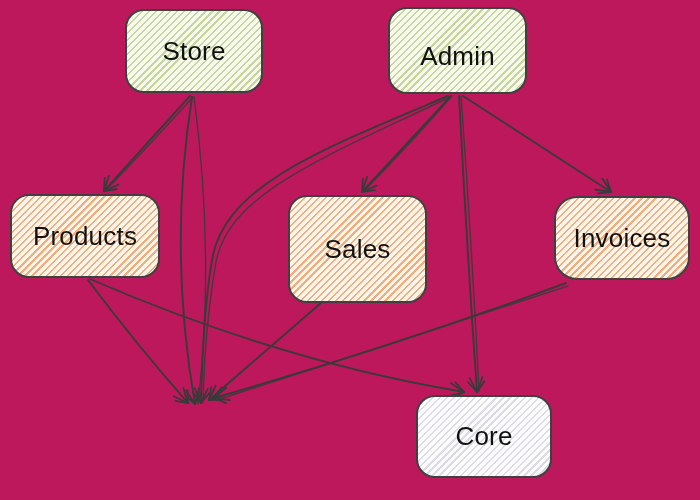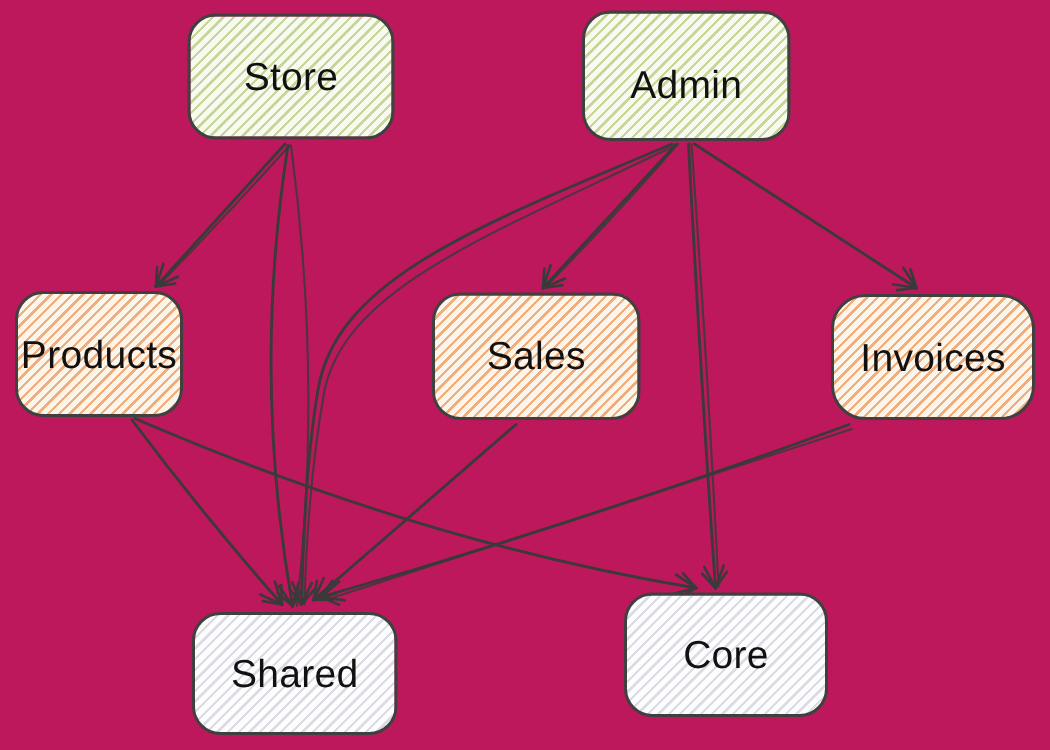--- a/index.html
+++ b/index.html
@@ -135,28 +135,25 @@
         <path d="M 214.0,398.0 L 226.0,403.1" class="arrow-barb" stroke="#3a3a3a"></path>
       </g>
     </svg>
 
 <div class="node" style="left: 125px; top: 9px; width: 138px; height: 84px; border-color: rgb(64, 64, 64); background: repeating-linear-gradient(135deg, rgb(197, 215, 155) 0px, rgb(197, 215, 155) 1.6px, rgb(248, 250, 239) 1.6px, rgb(248, 250, 239) 5px);">
       <span class="label" style="color: rgb(17, 17, 17);">Store</span>
     </div>
     <div class="node" style="left: 388px; top: 7px; width: 139px; height: 87px; border-color: rgb(64, 64, 64); background: repeating-linear-gradient(135deg, rgb(197, 215, 155) 0px, rgb(197, 215, 155) 1.6px, rgb(248, 250, 239) 1.6px, rgb(248, 250, 239) 5px);">
       <span class="label" style="color: rgb(17, 17, 17); margin-top: 12px;">Admin</span>
     </div>
-    <div class="node" style="left: 10px; top: 194px; width: 112px; height: 84px; border-color: rgb(64, 64, 64); background: repeating-linear-gradient(135deg, rgb(240, 173, 125) 0px, rgb(240, 173, 125) 1.6px, rgb(253, 244, 234) 1.6px, rgb(253, 244, 234) 5px);">
+    <div class="node" style="left: 10px; top: 194px; width: 150px; height: 84px; border-color: rgb(64, 64, 64); background: repeating-linear-gradient(135deg, rgb(240, 173, 125) 0px, rgb(240, 173, 125) 1.6px, rgb(253, 244, 234) 1.6px, rgb(253, 244, 234) 5px);">
       <span class="label" style="color: rgb(17, 17, 17);">Products</span>
     </div>
-    <div class="node" style="left: 288px; top: 195px; width: 139px; height: 85px; border-color: rgb(64, 64, 64); background: repeating-linear-gradient(135deg, rgb(240, 173, 125) 0px, rgb(240, 173, 125) 1.6px, rgb(253, 244, 234) 1.6px, rgb(253, 244, 234) 5px); text-align: right;">
+    <div class="node" style="left: 288px; top: 195px; width: 139px; height: 108px; border-color: rgb(64, 64, 64); background: repeating-linear-gradient(135deg, rgb(240, 173, 125) 0px, rgb(240, 173, 125) 1.6px, rgb(253, 244, 234) 1.6px, rgb(253, 244, 234) 5px); text-align: right;">
       <span class="label" style="color: rgb(17, 17, 17);">Sales</span>
     </div>
     <div class="node" style="left: 554px; top: 196px; width: 136px; height: 84px; border-color: rgb(64, 64, 64); background: repeating-linear-gradient(135deg, rgb(240, 173, 125) 0px, rgb(240, 173, 125) 1.6px, rgb(253, 244, 234) 1.6px, rgb(253, 244, 234) 5px); border-radius: 23px;">
       <span class="label" style="color: rgb(17, 17, 17);">Invoices</span>
-    </div>
-    <div class="node" style="left: 128px; top: 408px; width: 137px; height: 82px; border-color: rgb(64, 64, 64); background: repeating-linear-gradient(135deg, rgb(220, 220, 230) 0px, rgb(220, 220, 230) 1.6px, rgb(253, 253, 254) 1.6px, rgb(253, 253, 254) 5px);">
-      <span class="label" style="color: rgb(17, 17, 17);">Shared</span>
     </div>
     <div class="node" style="left: 416px; top: 395px; width: 136px; height: 83px; border-color: rgb(64, 64, 64); background: repeating-linear-gradient(135deg, rgb(220, 220, 230) 0px, rgb(220, 220, 230) 1.6px, rgb(253, 253, 254) 1.6px, rgb(253, 253, 254) 5px);">
       <span class="label" style="color: rgb(17, 17, 17);">Core</span>
     </div>
   </div>
 
 </body></html>

